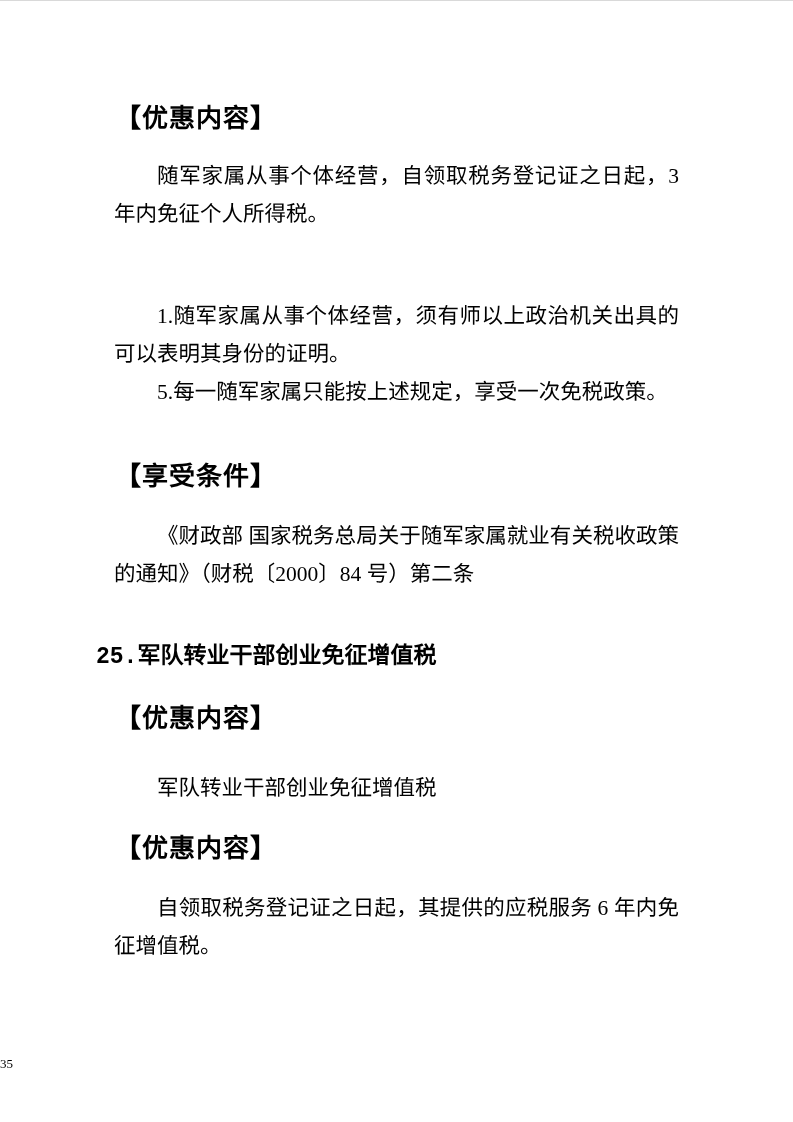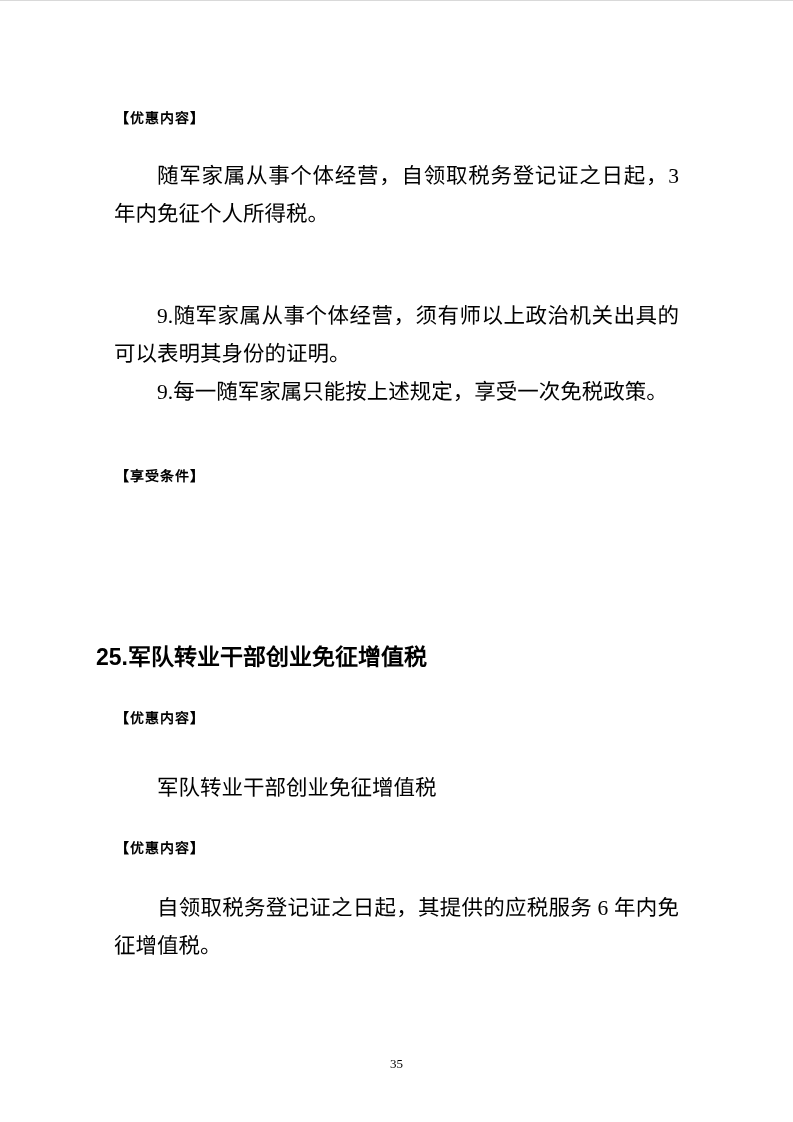--- a/index.html
+++ b/index.html
@@ -19,30 +19,30 @@
     height: 1122px;
     background: #ffffff;
     border-top: 1px solid #d9d9d9;
   }
   .label-heading {
     position: absolute;
     left: 115px;
     width: 565px;
     font-family: "Liberation Sans", "DejaVu Sans", sans-serif;
     font-weight: bold;
-    font-size: 14px;
+    font-size: 26px;
     line-height: 26px;
     letter-spacing: 1px;
     white-space: nowrap;
   }
   .section-number-heading {
     position: absolute;
     left: 96px;
     width: 600px;
-    font-family: Liberation Sans, sans-serif;
+    font-family: Liberation Mono, monospace;
     font-weight: bold;
     font-size: 23px;
     line-height: 28px;
     white-space: nowrap;
   }
   .body-para {
     position: absolute;
     left: 114px;
     width: 565px;
     font-size: 21.5px;
@@ -56,43 +56,43 @@
     text-indent: 2em;
     text-align: justify;
     text-justify: inter-character;
     text-align-last: left;
   }
   .page-number {
     position: absolute;
     left: 0;
     top: 1055px;
     width: 793px;
-    text-align: center;
     font-size: 13px;
     line-height: 16px;
     font-family: "Liberation Serif", "DejaVu Serif", serif;
   }
 </style>
 </head>
 <body>
 
 <div class="page">
 
   <div class="label-heading" style="top:104px">【优惠内容】</div>
 
   <div class="body-para" style="top:156px">随军家属从事个体经营，自领取税务登记证之日起，3年内免征个人所得税。</div>
 
 
   <div class="body-para" style="top:296px">
-    <p>9.随军家属从事个体经营，须有师以上政治机关出具的可以表明其身份的证明。</p>
-    <p>9.每一随军家属只能按上述规定，享受一次免税政策。</p>
+    <p>1.随军家属从事个体经营，须有师以上政治机关出具的可以表明其身份的证明。</p>
+    <p>5.每一随军家属只能按上述规定，享受一次免税政策。</p>
   </div>
 
   <div class="label-heading" style="top:462px">【享受条件】</div>
 
+  <div class="body-para" style="top:516px">《财政部 国家税务总局关于随军家属就业有关税收政策的通知》（财税〔2000〕84 号）第二条</div>
 
   <div class="section-number-heading" style="top:642px">25.军队转业干部创业免征增值税</div>
 
   <div class="label-heading" style="top:704px">【优惠内容】</div>
 
   <div class="body-para" style="top:768px">军队转业干部创业免征增值税</div>
 
   <div class="label-heading" style="top:834px">【优惠内容】</div>
 
   <div class="body-para" style="top:888px">自领取税务登记证之日起，其提供的应税服务 6 年内免征增值税。</div>

